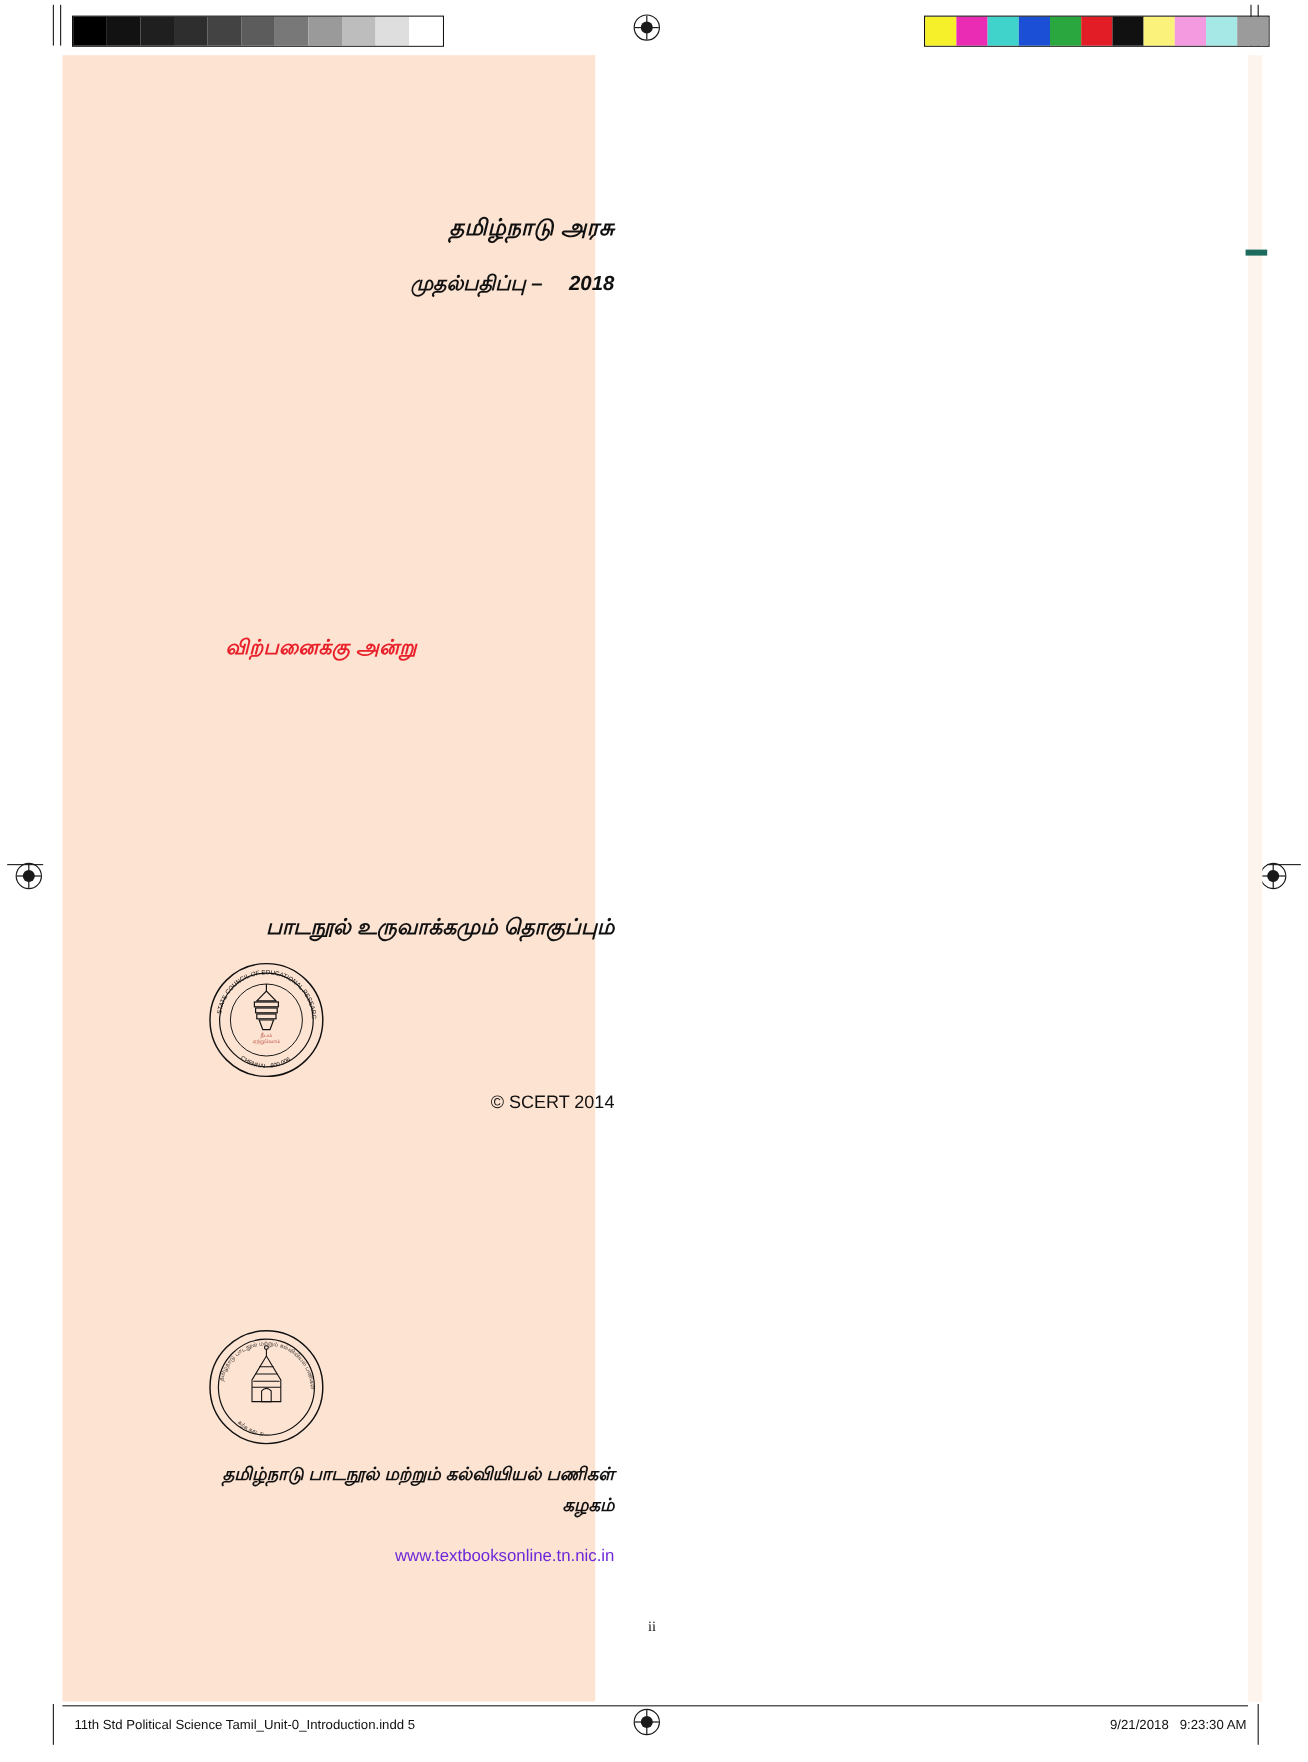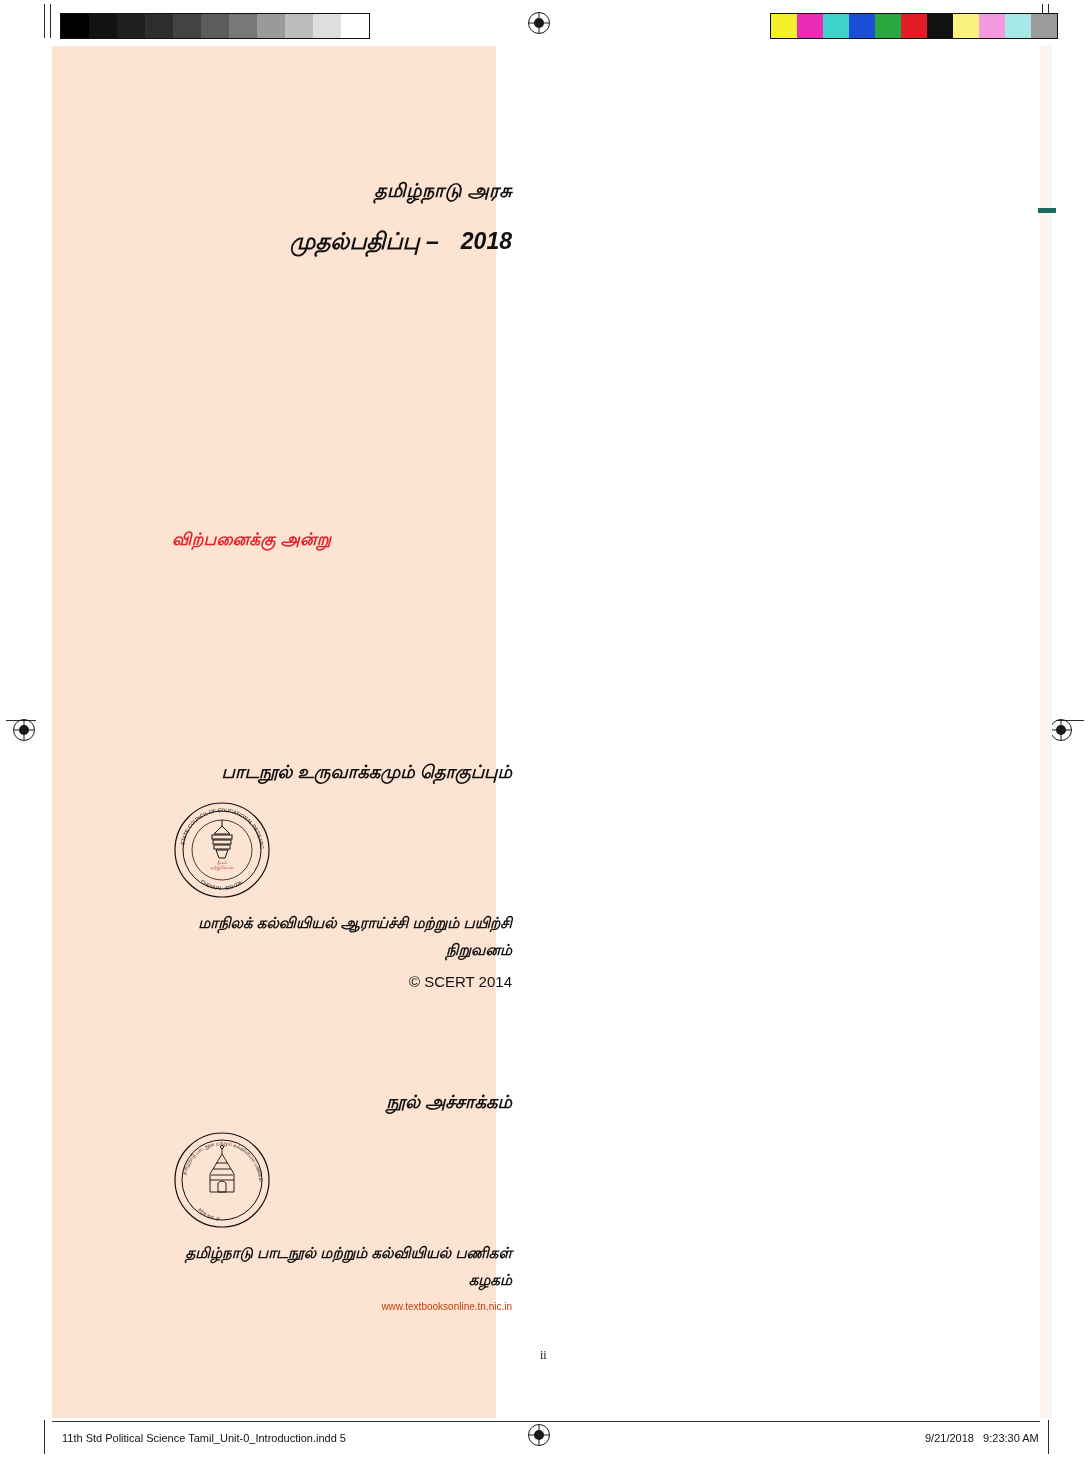--- a/index.html
+++ b/index.html
@@ -130,39 +130,39 @@
 
   .gov-line {
     font-size: 19px;
     font-weight: bold;
     font-style: italic;
     color: #111;
     letter-spacing: .4px;
   }
   .edition-line {
     margin-top: 24px;
-    font-size: 23px;
+    font-size: 17px;
     font-weight: bold;
     font-style: italic;
     color: #111;
   }
   .edition-line .yr {
     margin-left: 22px;
   }
   .scheme-line {
     margin-top: 18px;
     font-size: 14.5px;
     font-weight: bold;
     color: #111;
     line-height: 1.65;
     max-width: 230px;
   }
   .not-for-sale {
     position: absolute;
-    left: 0;
+    left: 16px;
     top: 350px;
     font-size: 17px;
     font-weight: bold;
     font-style: italic;
     color: #e8202a;
     letter-spacing: .3px;
   }
 
   .section-heading {
     font-size: 18px;
@@ -192,23 +192,23 @@
     color: #111;
     line-height: 1.75;
     margin-top: 10px;
   }
   .copyright {
     margin-top: 10px;
     font-size: 15px;
     color: #111;
   }
   .weblink {
-    margin-top: 8px;
-    font-size: 10px;
-    color: #c2410c;
+    margin-top: 19px;
+    font-size: 14px;
+    color: #6d28d9;
   }
 
   
   .emblem {
     margin-top: 16px;
     width: 100px;
     height: 100px;
     position: relative;
   }
   .emblem svg { display: block; }
@@ -339,26 +339,24 @@
           <rect x="41" y="40" width="18" height="4"></rect>
           <rect x="42" y="45" width="16" height="4"></rect>
           <path d="M44 50 L56 50 L53 58 L47 58 Z"></path>
           <line x1="50" y1="20" x2="50" y2="26"></line>
         </g>
         <text x="50" y="64" text-anchor="middle" font-size="4.4" fill="#b03a2e" font-family="Liberation Sans, sans-serif">தீபம்</text>
         <text x="50" y="69" text-anchor="middle" font-size="4.4" fill="#b03a2e" font-family="Liberation Sans, sans-serif">ஏற்றுவோம்</text>
       </svg>
     </div>
 
-    <div class="org-line ta">மாநிலக் கல்வியியல் ஆராய்ச்சி மற்றும் பயிற்சி நிறுவனம்</div>
     <div class="copyright">© SCERT 2014</div>
   </div>
 
   <div class="block-print">
-    <div class="section-heading ta">நூல் அச்சாக்கம்</div>
 
     <div class="emblem">
       <svg viewBox="0 0 100 100" width="100" height="100" aria-hidden="true">
         <circle cx="50" cy="50" r="47" fill="none" stroke="#111" stroke-width="1.2"></circle>
         <circle cx="50" cy="50" r="40" fill="none" stroke="#111" stroke-width="1"></circle>
         <path id="arcTop2" d="M 13 52 A 37 37 0 0 1 87 52" fill="none"></path>
         <text font-size="5" font-family="Liberation Sans, sans-serif" fill="#111">
           <textPath href="#arcTop2" startOffset="6%">தமிழ்நாடு பாடநூல் மற்றும் கல்வியியல் பணிகள் கழகம்</textPath>
         </text>
         <path id="arcBot2" d="M 17 57 A 33 33 0 0 0 83 57" fill="none"></path>

